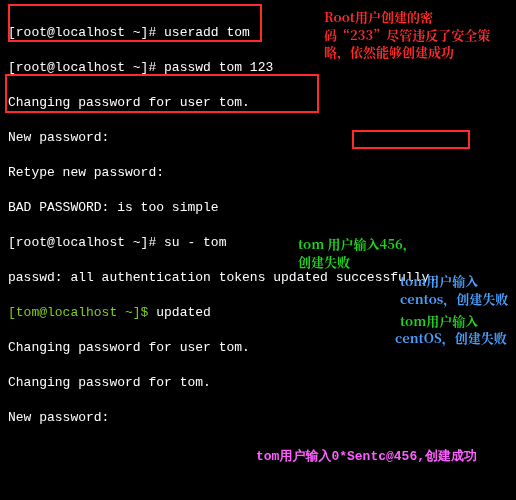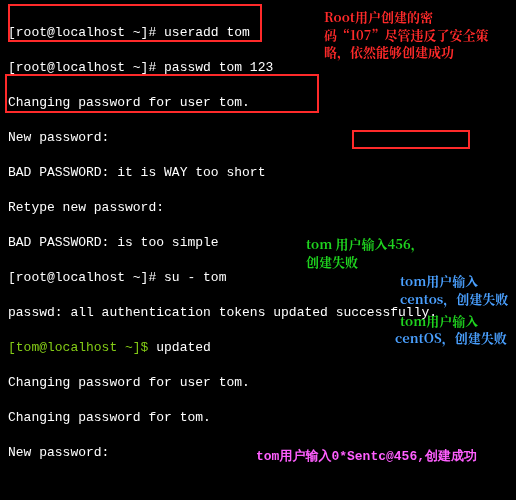--- a/index.html
+++ b/index.html
@@ -59,21 +59,20 @@
   }
 </style>
 </head>
 <body>
 
 <div class="term">
 <span class="line"><span class="white">[root@localhost ~]# </span><span class="white">useradd tom</span></span>
 <span class="line"><span class="white">[root@localhost ~]# </span><span class="white">passwd tom 123</span></span>
 <span class="line white">Changing password for user tom.</span>
 <span class="line white">New password:</span>
-<span class="line white">BAD PASSWORD: it is WAY too short</span>
 <span class="line white">Retype new password:</span>
 <span class="line white">BAD PASSWORD: is too simple</span>
 <span class="line"><span class="white">[root@localhost ~]# </span><span class="white">su - tom</span></span>
 <span class="line"><span class="white">passwd: all authentication tokens updated </span><span class="white">successfully.</span></span>
 <span class="line"><span class="green">[tom@localhost ~]$ </span><span class="white">updated</span></span>
 <span class="line white">Changing password for user tom.</span>
 <span class="line white">Changing password for tom.</span>
 <span class="line white">New password:</span>
 
 
@@ -91,23 +90,23 @@
 
 
 
 
 </div>
 
 <div class="box-red1" style="left:8px; top:4px; width:254px; height:38px;"></div>
 <div class="box-red2" style="left:5px; top:74px; width:314px; height:39px;"></div>
 <div class="box-red3" style="left:352px; top:130px; width:118px; height:19px;"></div>
 
-<div class="anno red" style="left:324px; top:8px; width:180px;">Root用户创建的密码“107”尽管违反了安全策略，依然能够创建成功</div>
+<div class="anno red" style="left:324px; top:8px; width:180px;">Root用户创建的密码“233”尽管违反了安全策略，依然能够创建成功</div>
 
-<div class="anno green-anno" style="left:306px; top:235px; width:180px;">
+<div class="anno green-anno" style="left:298px; top:235px; width:180px;">
   <span> tom 用户输入456，</span><br>
   <span>创建失败</span>
 </div>
 
 <div class="anno blue-anno" style="left:400px; top:272px; width:120px;">tom用户输入centos，创建失败</div>
 
 <div class="anno green-anno" style="left:400px; top:312px; width:120px;">tom用户输入</div>
 <div class="anno blue-anno" style="left:395px; top:329px; width:130px;"> centOS，创建失败</div>
 
 <div class="anno magenta-anno" style="left:256px; top:448px; width:260px;font-family:Liberation Mono, monospace;">tom用户输入0*Sentc@456,创建成功</div>

